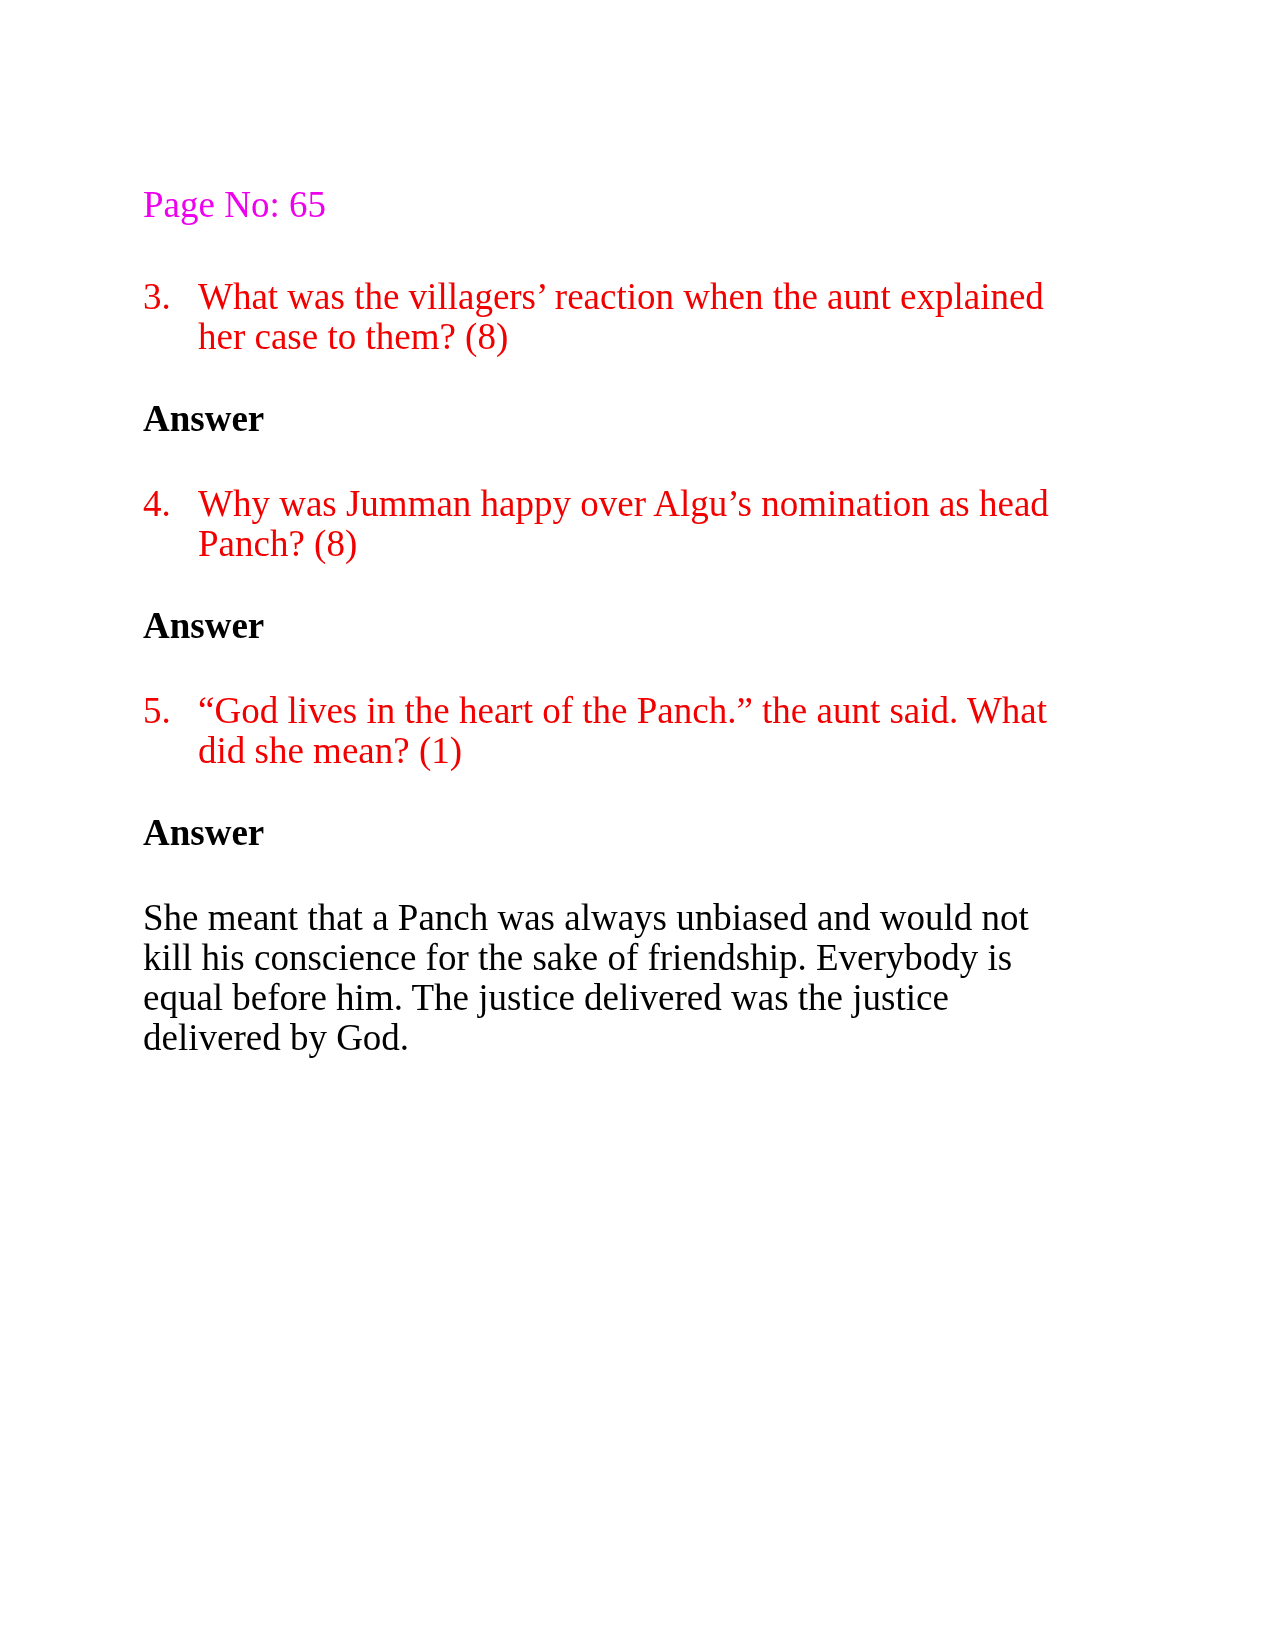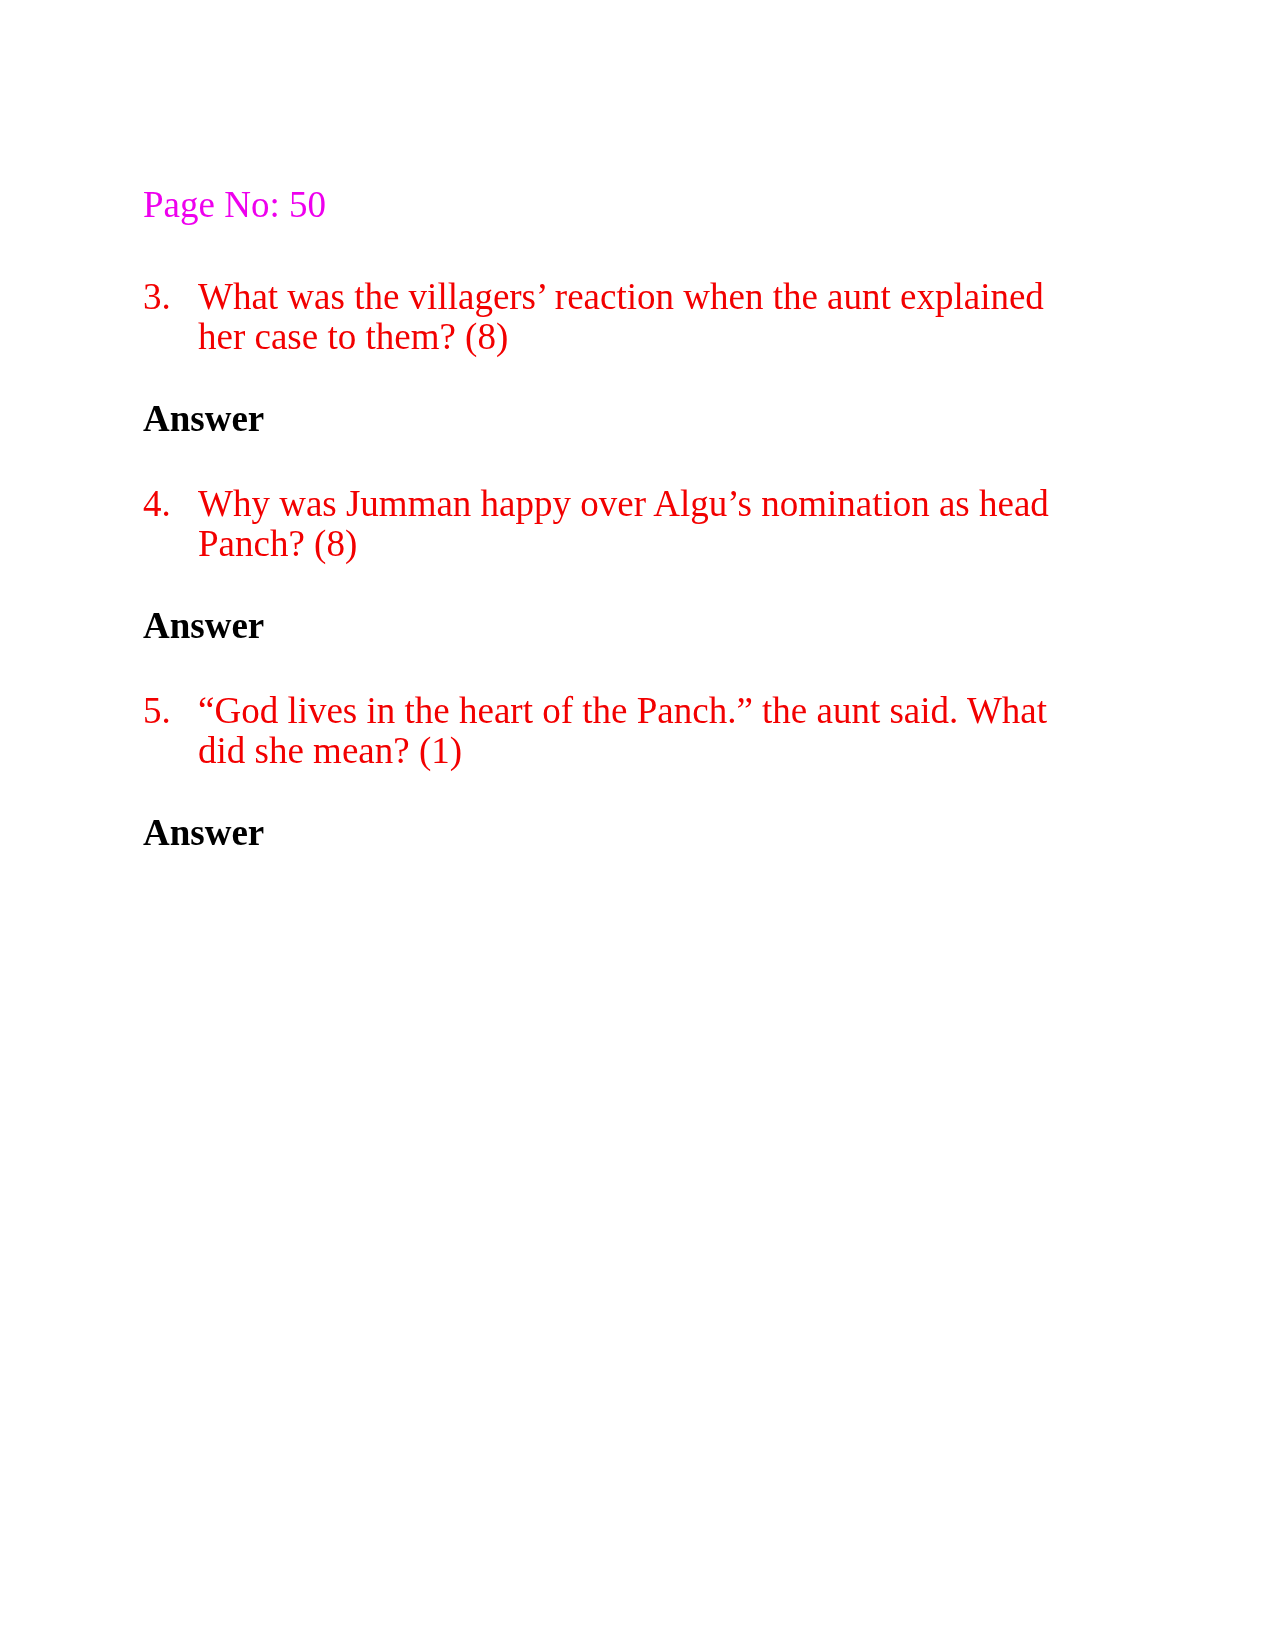--- a/index.html
+++ b/index.html
@@ -46,21 +46,21 @@
   }
   .answer-text {
     margin: 0 0 48px 0;
   }
 </style>
 </head>
 <body>
 
 <div class="doc">
 
-  <div class="page-label">Page No: 50</div>
+  <div class="page-label">Page No: 65</div>
 
   <section>
     <div class="question">
       <span class="qnum">3.</span>
       <span class="qtext">What was the villagers’ reaction when the aunt explained her case to them? (8)</span>
     </div>
     <div class="answer-heading">Answer</div>
   </section>
 
   <section>
@@ -70,15 +70,16 @@
     </div>
     <div class="answer-heading">Answer</div>
   </section>
 
   <section>
     <div class="question">
       <span class="qnum">5.</span>
       <span class="qtext">“God lives in the heart of the Panch.” the aunt said. What did she mean? (1)</span>
     </div>
     <div class="answer-heading">Answer</div>
+    <p class="answer-text">She meant that a Panch was always unbiased and would not kill his conscience for the sake of friendship. Everybody is equal before him. The justice delivered was the justice delivered by God.</p>
   </section>
 
 </div>
 
 </body></html>

